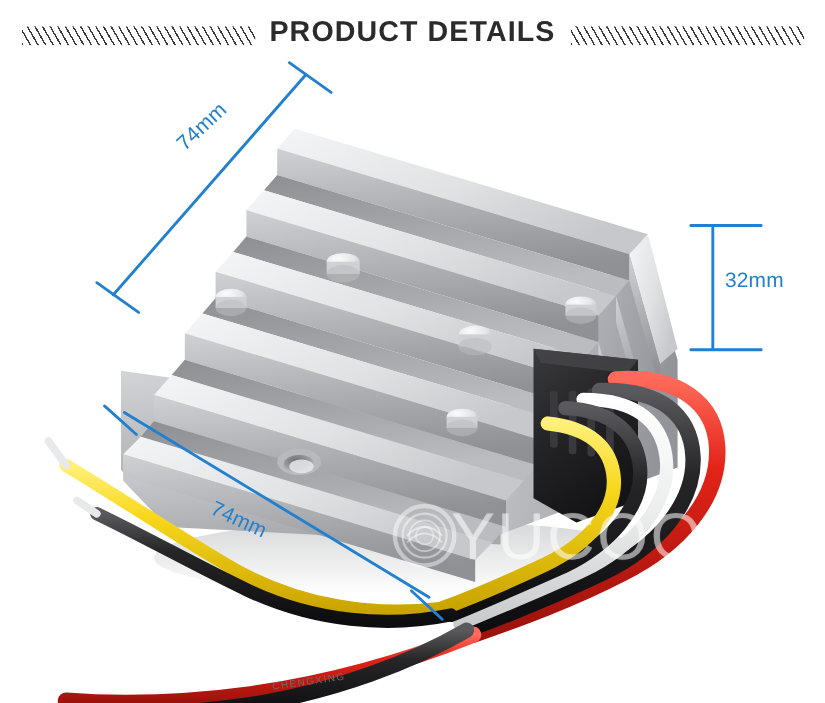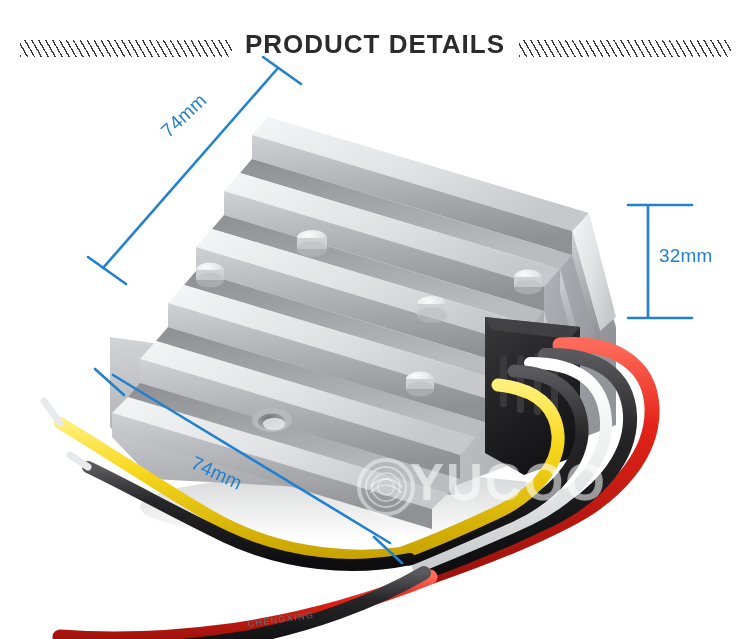--- a/index.html
+++ b/index.html
@@ -17,21 +17,21 @@
     width: 750px;
     height: 639px;
     background: #ffffff;
     overflow: hidden;
   }
 
   
   .header {
     position: absolute;
     left: 0;
-    top: 16px;
+    top: 0;
     width: 613px;
     height: 62px;
   }
   .header-title {
     position: absolute;
     left: 0;
     top: 13px;
     width: 750px;
     text-align: center;
     font-size: 26px;
@@ -96,22 +96,22 @@
     left: 356px;
     top: 396px;
     width: 250px;
     height: 74px;
     pointer-events: none;
   }
   .wm-text {
     position: absolute;
     left: 54px;
     top: 2px;
-    font-size: 51px;
-    font-weight: bold;
+    font-size: 60px;
+    font-weight: normal;
     letter-spacing: 2px;
     color: rgba(255,255,255,0.42);
     font-family: "Liberation Sans", sans-serif;
     text-shadow: 0 0 1px rgba(255,255,255,0.25);
     white-space: nowrap;
   }
 </style>
 </head>
 <body>
 

